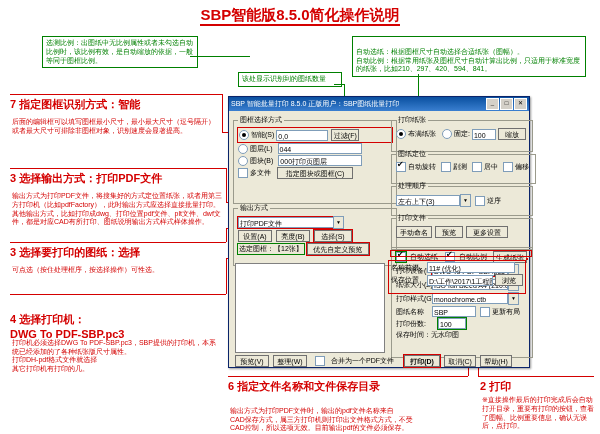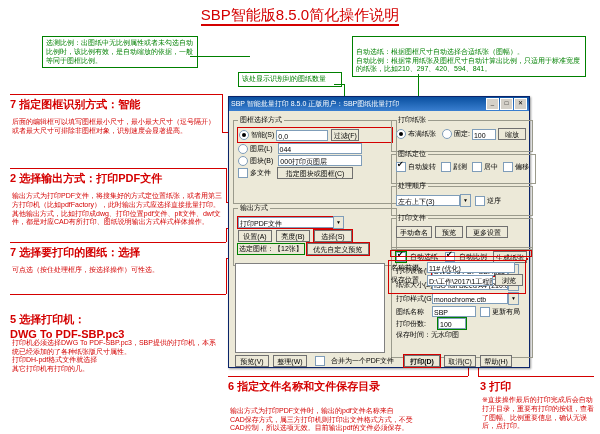--- a/index.html
+++ b/index.html
@@ -1,19 +1,19 @@
 <!DOCTYPE html>
 <html><head>
 <meta charset="utf-8">
 <style>
   html,body{margin:0;padding:0;}
   body{width:600px;height:434px;background:#ffffff;font-family:"Liberation Sans","DejaVu Sans",sans-serif;font-size:8px;color:#000;position:relative;overflow:hidden;}
   .page{position:relative;width:600px;height:434px;}
   
-  .title{position:absolute;left:0;top:6px;width:600px;text-align:center;font-size:15px;font-weight:normal;color:#d40000;}
+  .title{position:absolute;left:0;top:6px;width:600px;text-align:center;font-size:15px;font-weight:bold;color:#d40000;}
   .title .u{border-bottom:2px solid #d40000;padding-bottom:1px;}
   
   .ann{position:absolute;line-height:1.25;}
   .red{color:#d40000;}
   .green{color:#008000;}
   .boxgreen{border:1px solid #008000;}
   .big{font-size:11px;font-weight:bold;}
   .sm{font-size:7px;}
   
   .ln{position:absolute;background:#d40000;}
@@ -69,41 +69,41 @@
     <span>7 指定图框识别方式：智能</span>
   </div>
   <div class="ann red sm" style="left:12px;top:118px;width:206px;">
     <span>后面的编辑框可以填写图框最小尺寸，最小最大尺寸（逗号隔开）或者最大尺寸可排除非图框对象，识别速度会显著提高。</span>
   </div>
   <div class="ln" style="left:10px;top:94px;width:212px;height:1px;"></div>
   <div class="ln" style="left:222px;top:94px;width:1px;height:38px;"></div>
   <div class="ln" style="left:222px;top:132px;width:22px;height:1px;"></div>
 
   <div class="ann red big" style="left:10px;top:172px;width:215px;">
-    <span>2 选择输出方式：打印PDF文件</span>
+    <span>3 选择输出方式：打印PDF文件</span>
   </div>
   <div class="ann red sm" style="left:12px;top:192px;width:210px;">
     <span>输出方式为打印PDF文件，将搜集好的方式定位置纸张，或者用第三方打印机（比如pdfFactory），此时输出方式应选择直接批量打印。其他输出方式，比如打印成dwg、打印位置pdf文件、plt文件、dwf文件，都是对应CAD有所打印、图纸说明输出方式样式样体操作。</span>
   </div>
   <div class="ln" style="left:10px;top:168px;width:216px;height:1px;"></div>
   <div class="ln" style="left:226px;top:168px;width:1px;height:34px;"></div>
   <div class="ln" style="left:226px;top:202px;width:18px;height:1px;"></div>
 
   <div class="ann red big" style="left:10px;top:246px;width:215px;">
-    <span>7 选择要打印的图纸：选择</span>
+    <span>3 选择要打印的图纸：选择</span>
   </div>
   <div class="ann red sm" style="left:12px;top:266px;width:208px;">
     <span>可点选（按住处理框序，按选择操作）可性选。</span>
   </div>
   <div class="ln" style="left:10px;top:242px;width:216px;height:1px;"></div>
   <div class="ln" style="left:226px;top:228px;width:1px;height:14px;"></div>
   <div class="ln" style="left:226px;top:228px;width:60px;height:1px;"></div>
 
   <div class="ann red big" style="left:10px;top:298px;width:210px;white-space:pre-line;line-height:1.3;">
-    <span>5 选择打印机：
+    <span>4 选择打印机：
 DWG To PDF-SBP.pc3</span>
   </div>
   <div class="ann red sm" style="left:12px;top:330px;width:208px;white-space:pre-line;">
     <span>打印机必须选择DWG To PDF-SBP.pc3，SBP提供的打印机，本系统已经添加的了各种纸张版尺寸属性。
 打印DH-pdf格式文件就选择
 其它打印机有打印的几。</span>
   </div>
   <div class="ln" style="left:10px;top:294px;width:216px;height:1px;"></div>
   <div class="ln" style="left:226px;top:258px;width:1px;height:36px;"></div>
   <div class="ln" style="left:226px;top:258px;width:20px;height:1px;"></div>
@@ -114,21 +114,21 @@
   <div class="ann red sm" style="left:230px;top:398px;width:232px;white-space:pre-line;">
     <span>输出方式为打印PDF文件时，输出的pdf文件名称来自
 CAD保存方式，属三方打印机则打印出文件格式方式，不受
 CAD控制，所以选项无效。目前输出pdf的文件必须保存。</span>
   </div>
   <div class="ln" style="left:228px;top:376px;width:240px;height:1px;"></div>
   <div class="ln" style="left:468px;top:300px;width:1px;height:76px;"></div>
   <div class="ln" style="left:440px;top:300px;width:28px;height:1px;"></div>
 
   <div class="ann red big" style="left:480px;top:380px;width:110px;">
-    <span>3 打印</span>
+    <span>2 打印</span>
   </div>
   <div class="ann red sm" style="left:482px;top:396px;width:112px;">
     <span>※直接操作最后的打印完成后会自动打开目录，重要有打印的按钮，查看了图幅、比例重要信息，确认无误后，点打印。</span>
   </div>
   <div class="ln" style="left:478px;top:376px;width:116px;height:1px;"></div>
   <div class="ln" style="left:478px;top:352px;width:1px;height:24px;"></div>
   <div class="ln" style="left:452px;top:352px;width:26px;height:1px;"></div>
 
   <div class="dlg">
     <div class="tb">

